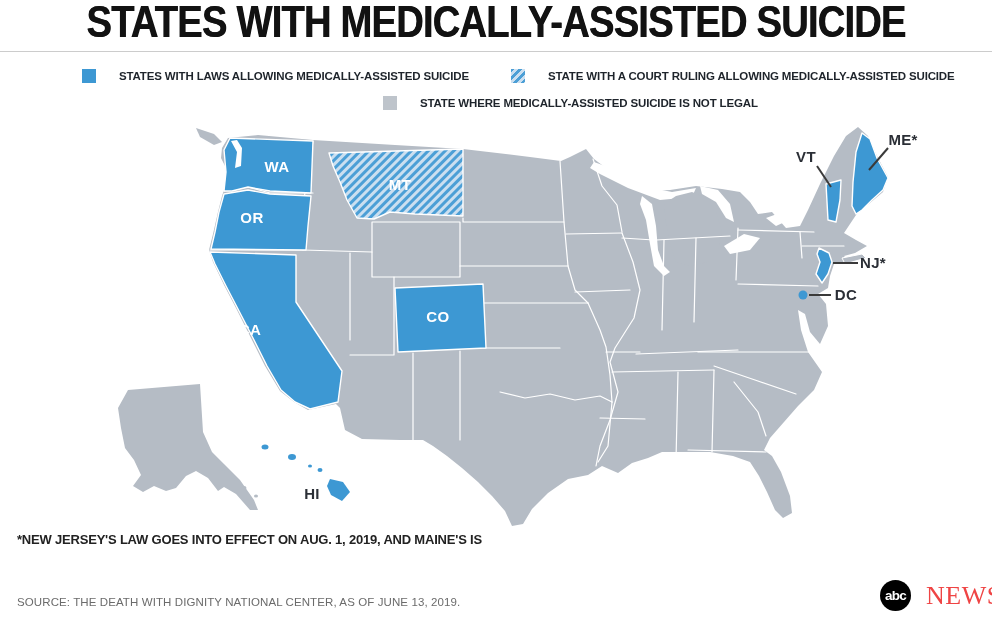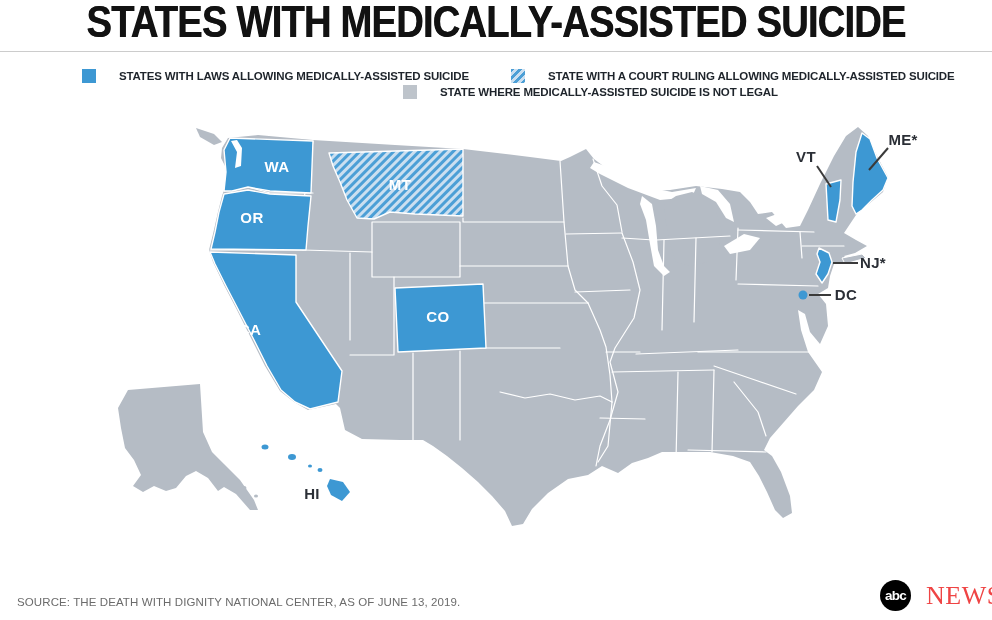--- a/index.html
+++ b/index.html
@@ -55,21 +55,21 @@
 <div class="rule"></div>
 
 <div class="legend-item" style="left:82px;top:69px;">
   <span class="swatch sw-blue"></span>
   <span>STATES WITH LAWS ALLOWING MEDICALLY-ASSISTED SUICIDE</span>
 </div>
 <div class="legend-item" style="left:470px;top:69px;margin-left:41px;">
   <span class="swatch sw-hatch"></span>
   <span>STATE WITH A COURT RULING ALLOWING MEDICALLY-ASSISTED SUICIDE</span>
 </div>
-<div class="legend-item" style="left:383px;top:85px;margin-left:20px;">
+<div class="legend-item" style="left:383px;top:96px;">
   <span class="swatch sw-gray"></span>
   <span>STATE WHERE MEDICALLY-ASSISTED SUICIDE IS NOT LEGAL</span>
 </div>
 
 <svg id="map-svg" width="992" height="620" viewBox="0 0 992 620" aria-label="US choropleth map">
   <defs>
     <pattern id="hatchP" width="6" height="6" patternUnits="userSpaceOnUse" patternTransform="rotate(-45)">
       <rect x="0" y="0" width="6" height="6" fill="#CBDFF0"></rect>
       <rect x="0" y="0" width="6" height="3" fill="#4C9FD6"></rect>
     </pattern>
@@ -189,20 +189,21 @@
   <text class="map-label-on" x="400" y="190" text-anchor="middle">MT</text>
   <text class="map-label-on" x="438" y="322" text-anchor="middle">CO</text>
   <text class="map-label-off" x="312" y="499" text-anchor="middle">HI</text>
   <text class="map-label-off" x="806" y="162" text-anchor="middle">VT</text>
   <text class="map-label-off" x="903" y="145" text-anchor="middle">ME*</text>
   <text class="map-label-off" x="873" y="268" text-anchor="middle">NJ*</text>
   <text class="map-label-off" x="846" y="300" text-anchor="middle">DC</text>
 </svg>
 
 <div class="footnote">
+  <div>*NEW JERSEY'S LAW GOES INTO EFFECT ON AUG. 1, 2019, AND MAINE'S IS</div>
 </div>
 
 <div class="source">SOURCE: THE DEATH WITH DIGNITY NATIONAL CENTER, AS OF JUNE 13, 2019.</div>
 
 <div class="logo">
   <div class="logo-circle">abc</div>
   <div class="logo-news">NEWS</div>
 </div>
 
 </body></html>

